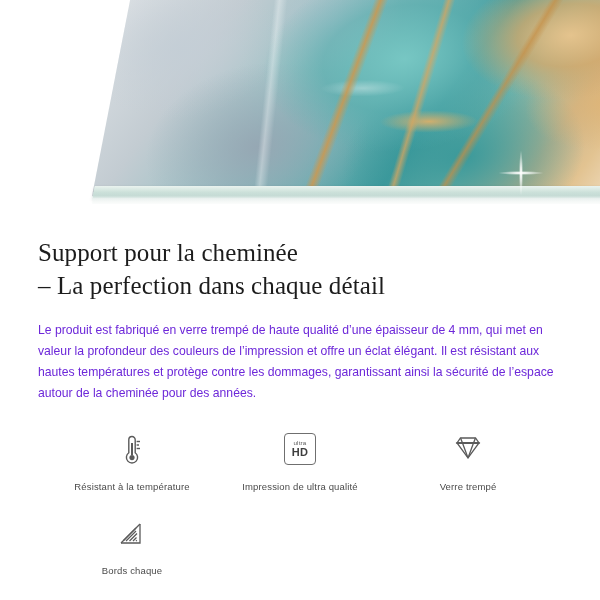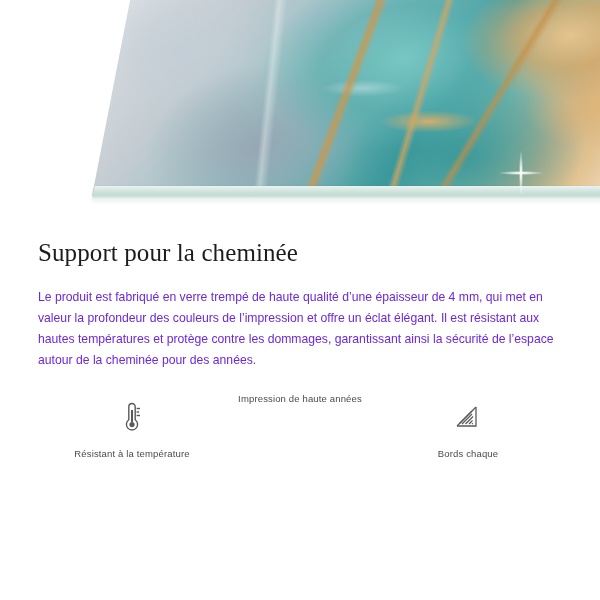--- a/index.html
+++ b/index.html
@@ -202,20 +202,21 @@
       <div class="glass-edge"></div>
       <div class="glass-edge-2"></div>
       <div class="sparkle"></div>
     </div>
     <div class="hero-fade"></div>
   </div>
 
   <div class="content">
     <h1 class="headline">
       <span>Support pour la cheminée</span>
+      <span class="line2">– La perfection dans chaque détail</span>
     </h1>
 
     <p class="body-copy">Le produit est fabriqué en verre trempé de haute qualité d’une épaisseur de 4 mm, qui met en valeur la profondeur des couleurs de l’impression et offre un éclat élégant. Il est résistant aux hautes températures et protège contre les dommages, garantissant ainsi la sécurité de l’espace autour de la cheminée pour des années.</p>
 
     <div class="features">
 
       <div class="feature">
         <div class="feature-icon">
           <svg width="40" height="40" viewBox="0 0 40 40" fill="none" stroke="#5a5a5a" stroke-width="1.4">
             <path d="M20 7.5a3.2 3.2 0 0 0-3.2 3.2v13.1a5.6 5.6 0 1 0 6.4 0V10.7A3.2 3.2 0 0 0 20 7.5z"></path>
@@ -223,24 +224,40 @@
             <rect x="19" y="14" width="2" height="12" fill="#5a5a5a" stroke="none"></rect>
             <line x1="24.6" y1="12.5" x2="28" y2="12.5"></line>
             <line x1="24.6" y1="16" x2="27" y2="16"></line>
             <line x1="24.6" y1="19.5" x2="28" y2="19.5"></line>
           </svg>
         </div>
         <div class="feature-label">Résistant à la température</div>
       </div>
 
       <div class="feature">
-        <div class="feature-label">Impression de haute années</div>
-      </div>
-
-
+        <div class="feature-icon">
+          <div class="hd-badge">
+            <span class="u">ultra</span>
+            <span class="hd">HD</span>
+          </div>
+        </div>
+        <div class="feature-label">Impression de ultra qualité</div>
+      </div>
+
+
+      <div class="feature">
+        <div class="feature-icon">
+          <svg width="40" height="36" viewBox="0 0 40 36" fill="none" stroke="#5a5a5a" stroke-width="1.3">
+            <path d="M9 12h22l-11 15L9 12z"></path>
+            <path d="M12.5 7h15l3.5 5H9L12.5 7z"></path>
+            <path d="M9 12h22M14.5 12l5.5 15M25.5 12L20 27M12.5 7l2 5M27.5 7l-2 5"></path>
+          </svg>
+        </div>
+        <div class="feature-label">Verre trempé</div>
+      </div>
 
       <div class="feature">
         <div class="feature-icon">
           <svg width="38" height="34" viewBox="0 0 38 34" fill="none" stroke="#5a5a5a" stroke-width="1.3">
             <path d="M8 27L27 8"></path>
             <path d="M8 27h19V8"></path>
             <path d="M13 25l10-10M16.5 25l7.5-7.5M20 25l3.5-3.5M23 25l0.8-0.8M10.5 24.5l12.5-12.5"></path>
           </svg>
         </div>
         <div class="feature-label">Bords chaque</div>

